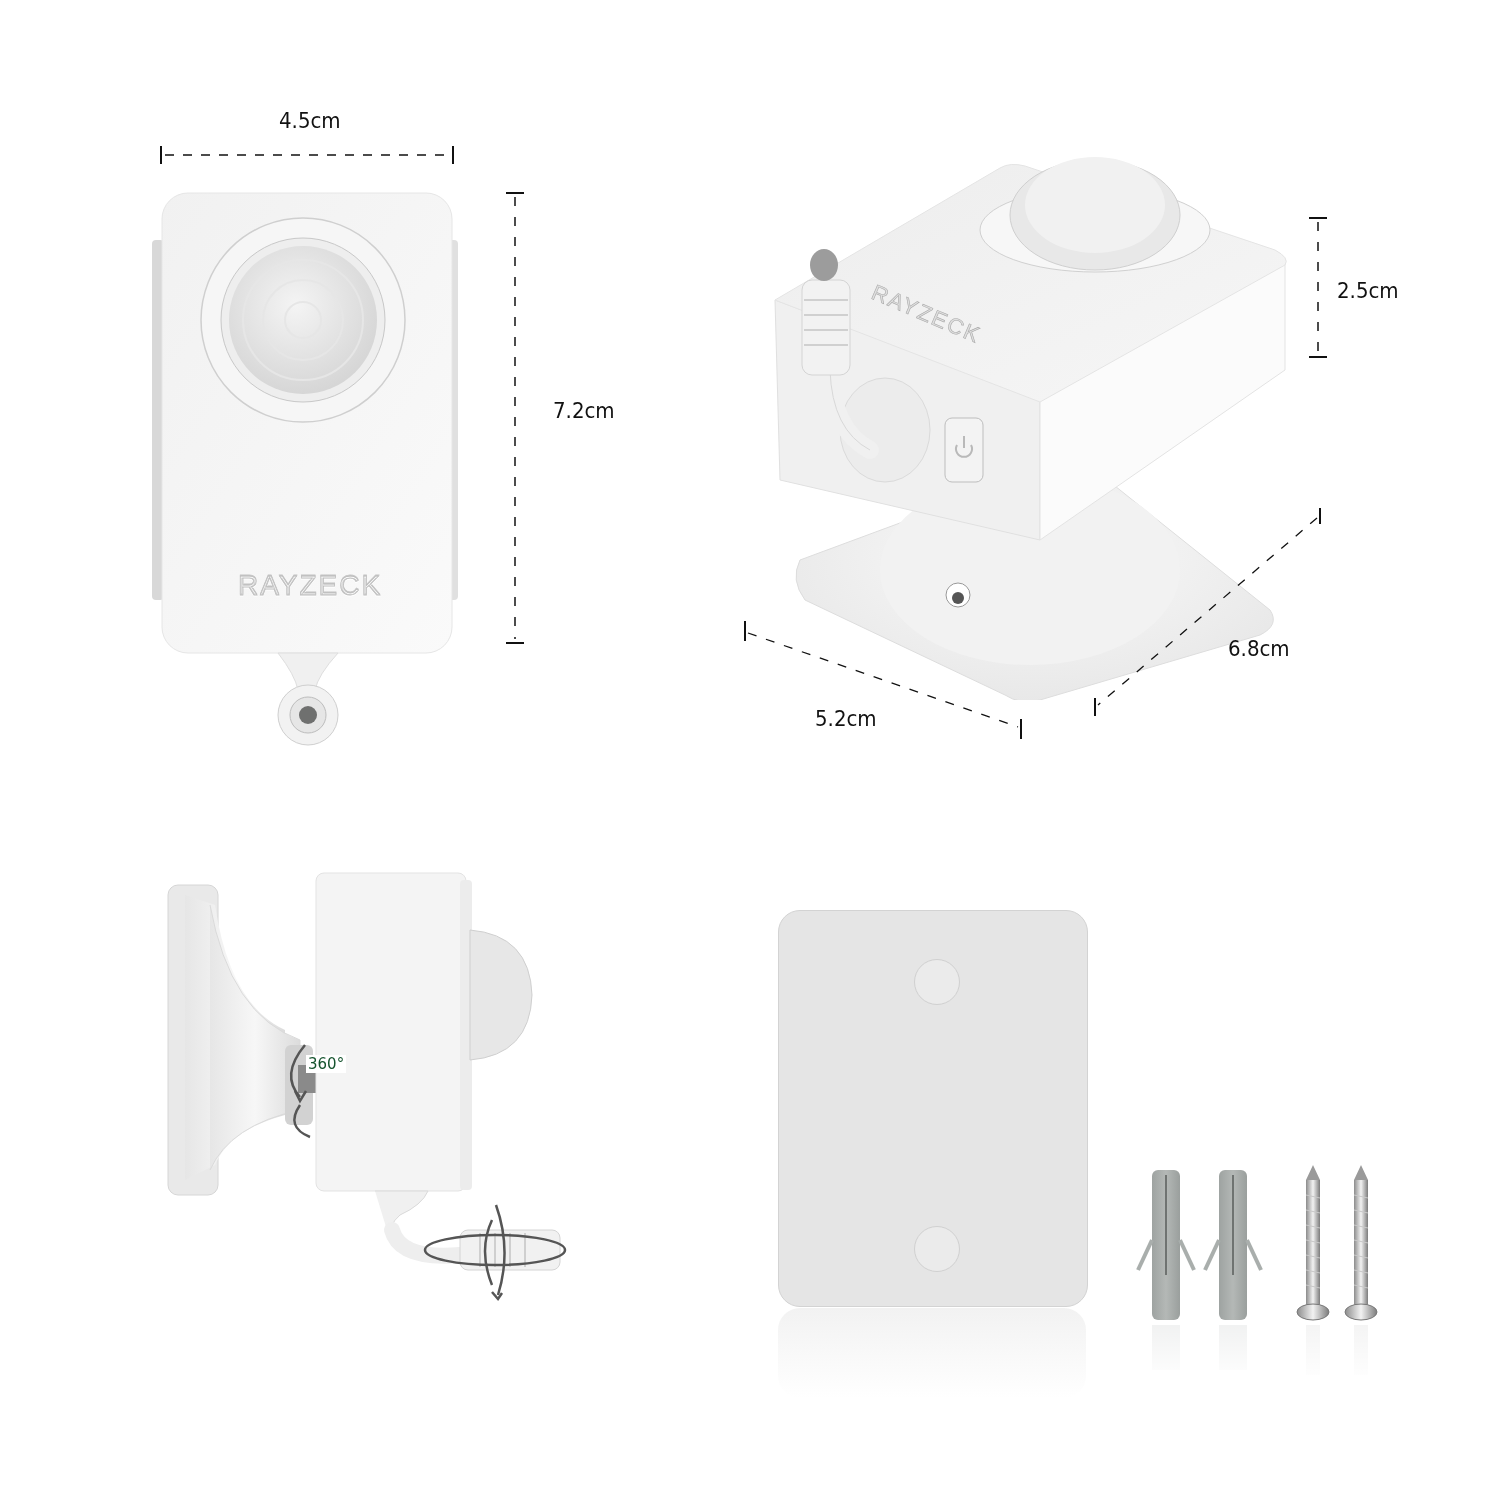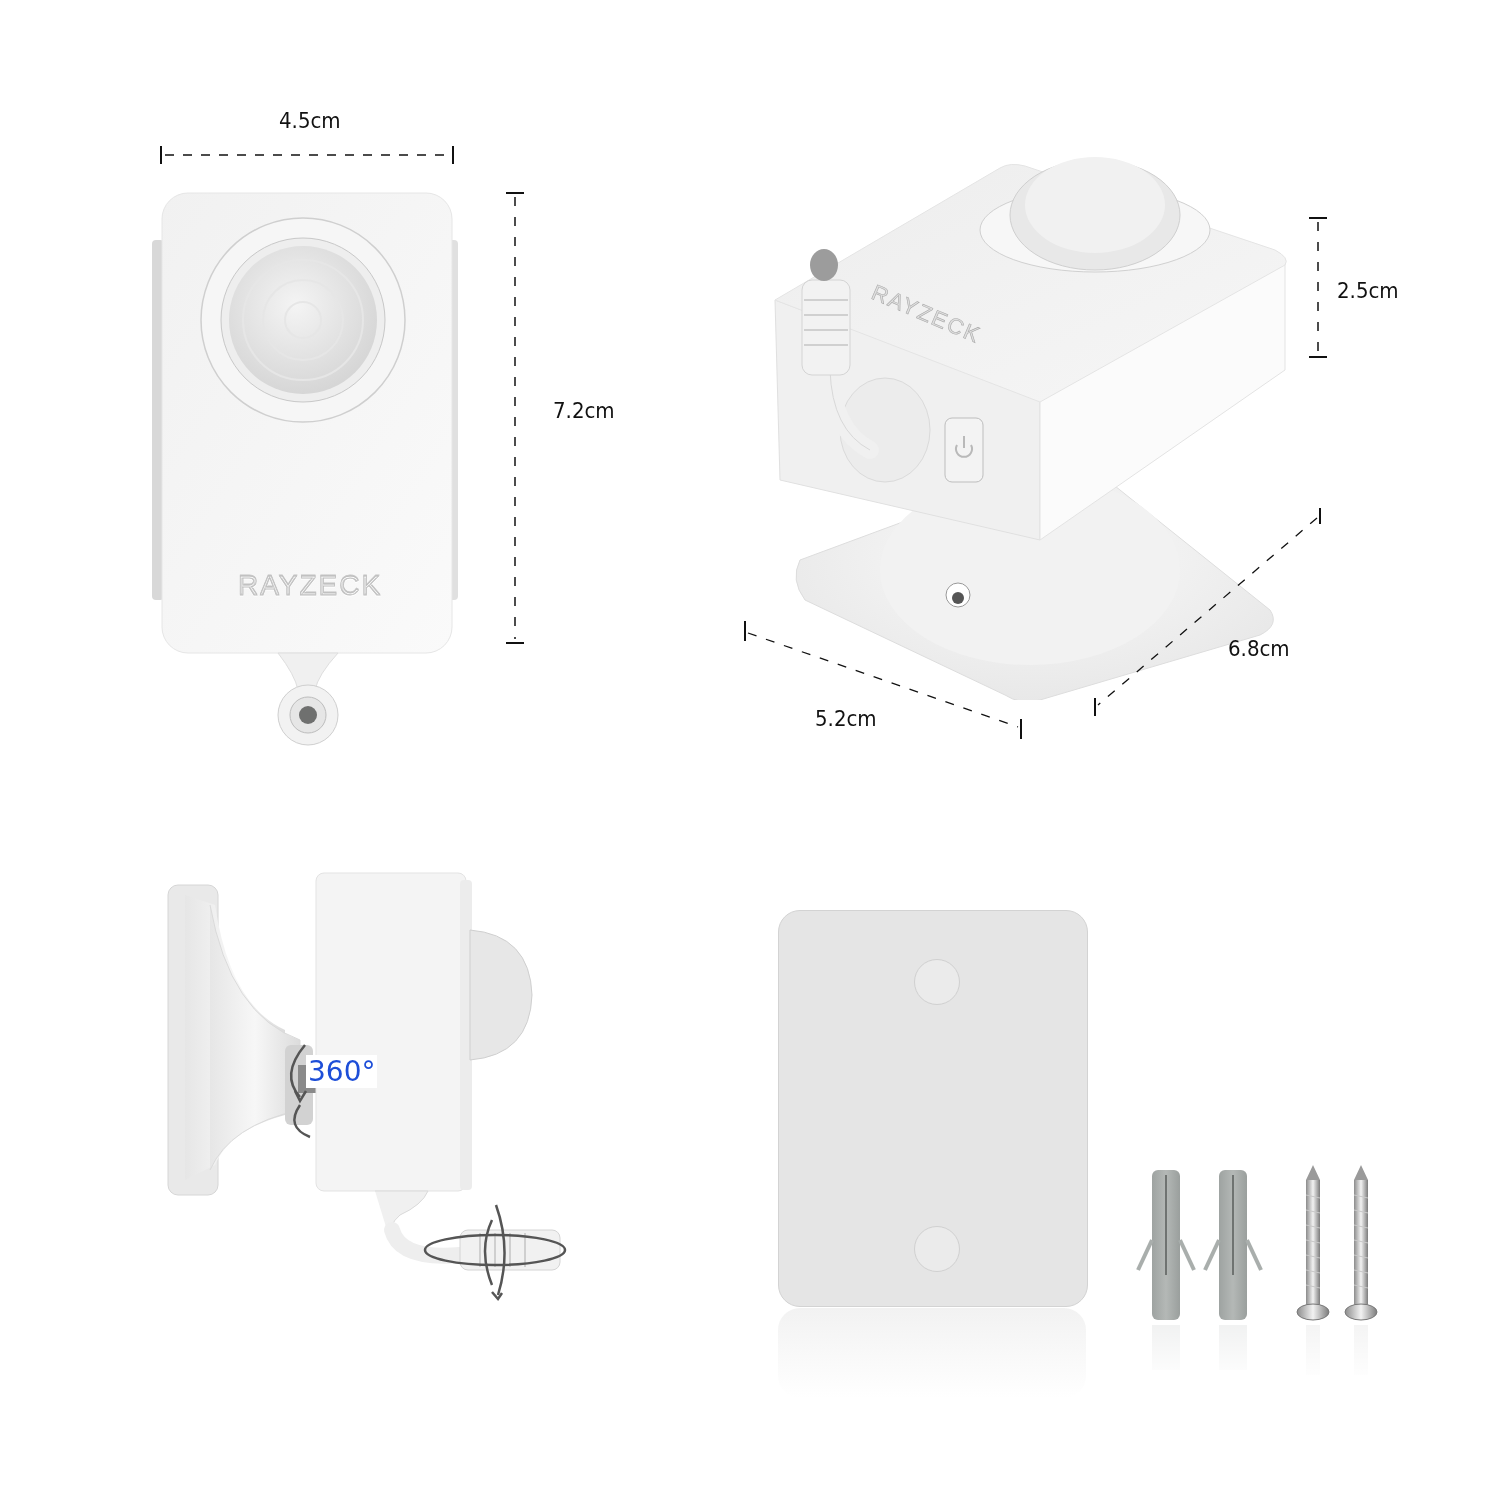--- a/index.html
+++ b/index.html
@@ -1,19 +1,19 @@
 <!DOCTYPE html>
 <html><head>
 <meta charset="utf-8">
 <style>
   html,body{margin:0;padding:0;background:#ffffff;}
   body{width:1500px;height:1500px;position:relative;overflow:hidden;font-family:"DejaVu Sans Condensed","DejaVu Sans",sans-serif;}
   .abs{position:absolute;}
   .dim-label{position:absolute;font-size:22px;color:#111;letter-spacing:0;font-family:"DejaVu Sans",sans-serif;transform:scaleX(0.9);transform-origin:left center;}
-  .deg-label{position:absolute;font-size:28px;color:#1d4ed8;background:#fff;padding:0 2px;font-family:"DejaVu Sans",sans-serif;}
+  .deg-label{position:absolute;font-size:15px;color:#14532d;background:#fff;padding:0 2px;font-family:"DejaVu Sans",sans-serif;}
   .brand{font-family:"Liberation Sans",sans-serif;color:#d4d4d4;letter-spacing:2px;font-weight:400;text-shadow:0 1px 0 #fff,0 -1px 0 #c6c6c6;}
 </style>
 </head>
 <body>
 
 <div>
 
   <div class="dim-label" style="left:279px;top:108px;">4.5cm</div>
   <svg class="abs" style="left:155px;top:140px;" width="305" height="30">
     <line x1="6" y1="6" x2="6" y2="24" stroke="#111" stroke-width="2"></line>

